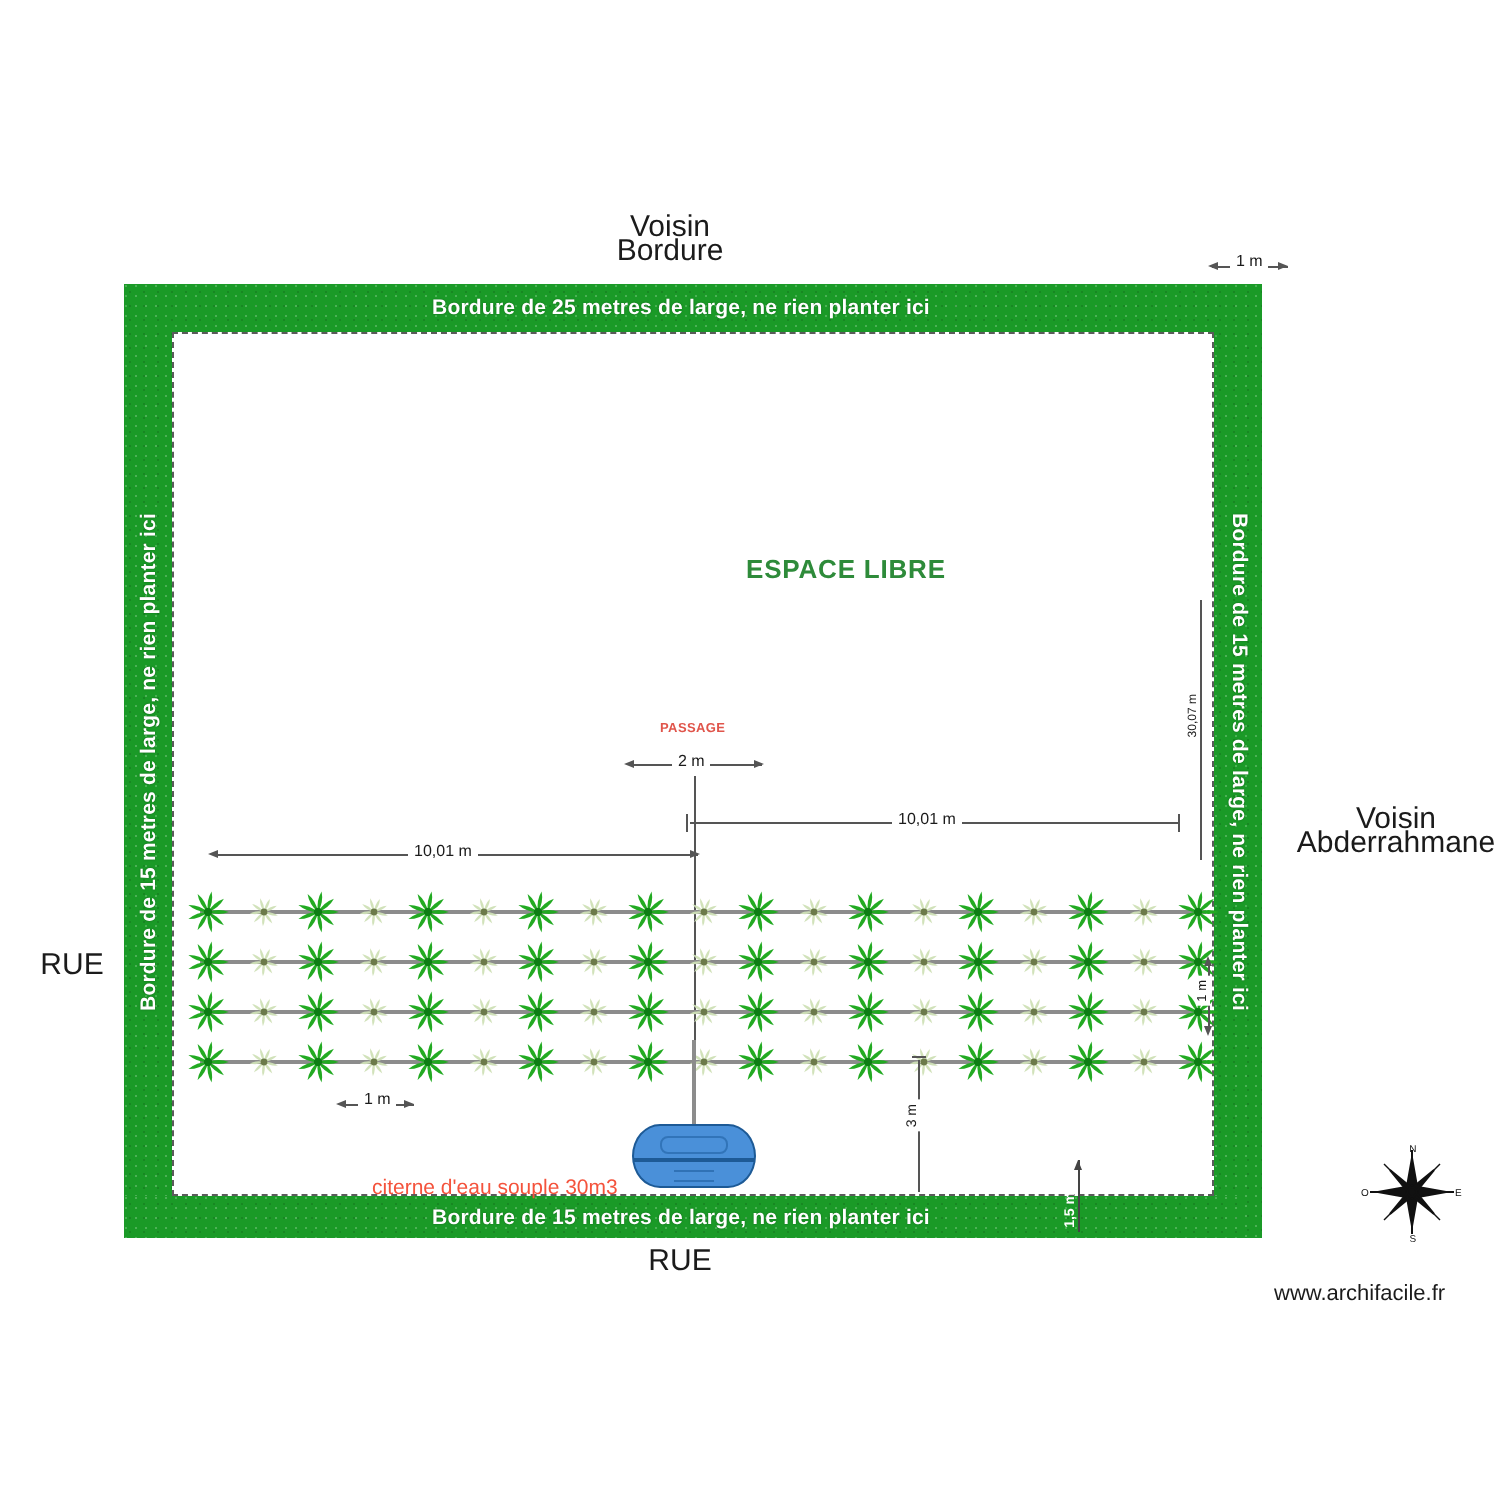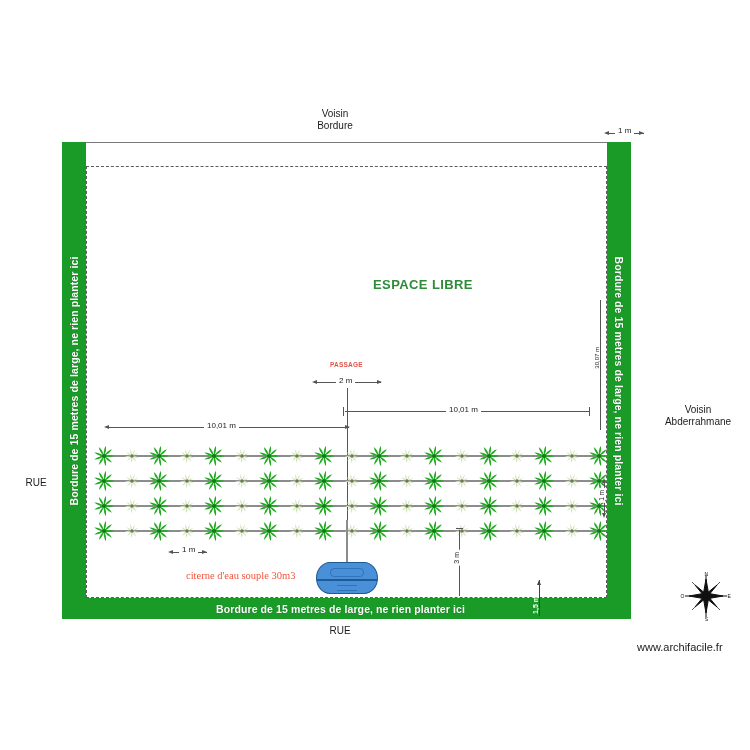--- a/index.html
+++ b/index.html
@@ -10,21 +10,21 @@
     overflow:hidden;
     position:relative;
   }
   #stage{position:absolute;left:0;top:0;width:750px;height:750px;}
 
   
   .abs{position:absolute;}
 
   
   .ext-label{
-    font-size:10px;color:#1b1b1b;text-align:center;line-height:12px;
+    font-size:15px;color:#1b1b1b;text-align:center;line-height:12px;
     white-space:nowrap;
   }
 
   
   .border-band{
     background:#1a9a27;
     background-image:
       radial-gradient(circle at 1px 1px, rgba(255,255,255,.22) .5px, transparent .6px),
       radial-gradient(circle at 3px 4px, rgba(0,0,0,.12) .5px, transparent .6px);
     background-size:5px 5px, 7px 7px;
@@ -137,20 +137,23 @@
     <div>Voisin</div>
     <div>Abderrahmane</div>
   </div>
 
   <div class="abs ext-label" style="left:14px;top:477px;width:44px;">RUE</div>
 
   <div class="abs ext-label" style="left:310px;top:625px;width:60px;">RUE</div>
 
   <div class="abs plot-outer" style="left:62px;top:142px;width:557px;height:477px;"></div>
 
+  <div class="abs border-band" style="left:62px;top:142px;width:557px;height:24px;">
+    <span class="band-text">Bordure de 25 metres de large, ne rien planter ici</span>
+  </div>
 
   <div class="abs border-band vert-band" style="left:62px;top:142px;width:24px;height:477px;">
     <span class="band-text">Bordure de 15 metres de large, ne rien planter ici</span>
   </div>
 
   <div class="abs border-band vert-band-right" style="left:607px;top:142px;width:24px;height:477px;">
     <span class="band-text">Bordure de 15 metres de large, ne rien planter ici</span>
   </div>
 
   <div class="abs border-band" style="left:62px;top:598px;width:557px;height:21px;">
@@ -1297,21 +1300,21 @@
 
   <div class="abs cistern-stem" style="left:346px;top:520px;height:46px;"></div>
 
   <div class="abs cistern" style="left:316px;top:562px;width:62px;height:32px;">
     <div class="c-top"></div>
     <div class="c-line" style="top:52%;"></div>
     <div class="c-line" style="top:58%;"></div>
     <div class="c-bot"></div>
   </div>
 
-  <div class="abs citerne-label" style="left:186px;top:570px;font-family:Liberation Serif, serif;">citerne d'eau souple 30m3</div>
+  <div class="abs citerne-label" style="left:186px;top:588px;">citerne d'eau souple 30m3</div>
 
   <div class="abs compass" style="left:680px;top:570px;width:52px;height:52px;">
     <svg width="52" height="52" viewBox="0 0 52 52" aria-hidden="true">
       <g stroke="#111" fill="#111">
         <line x1="26" y1="5" x2="26" y2="47" stroke-width="1"></line>
         <line x1="5" y1="26" x2="47" y2="26" stroke-width="1"></line>
         <line x1="12" y1="12" x2="40" y2="40" stroke-width=".7"></line>
         <line x1="40" y1="12" x2="12" y2="40" stroke-width=".7"></line>
         <polygon points="26,9 29,26 26,24 23,26"></polygon>
         <polygon points="26,43 29,26 26,28 23,26"></polygon>

